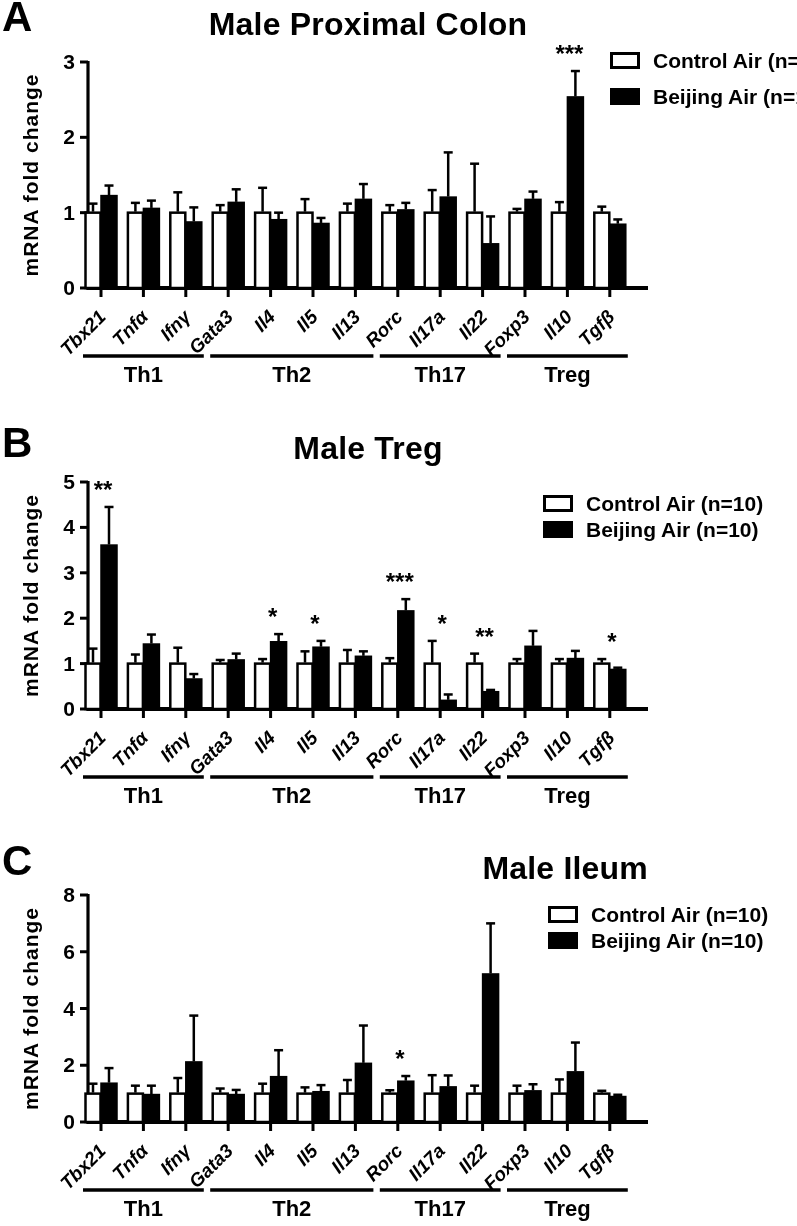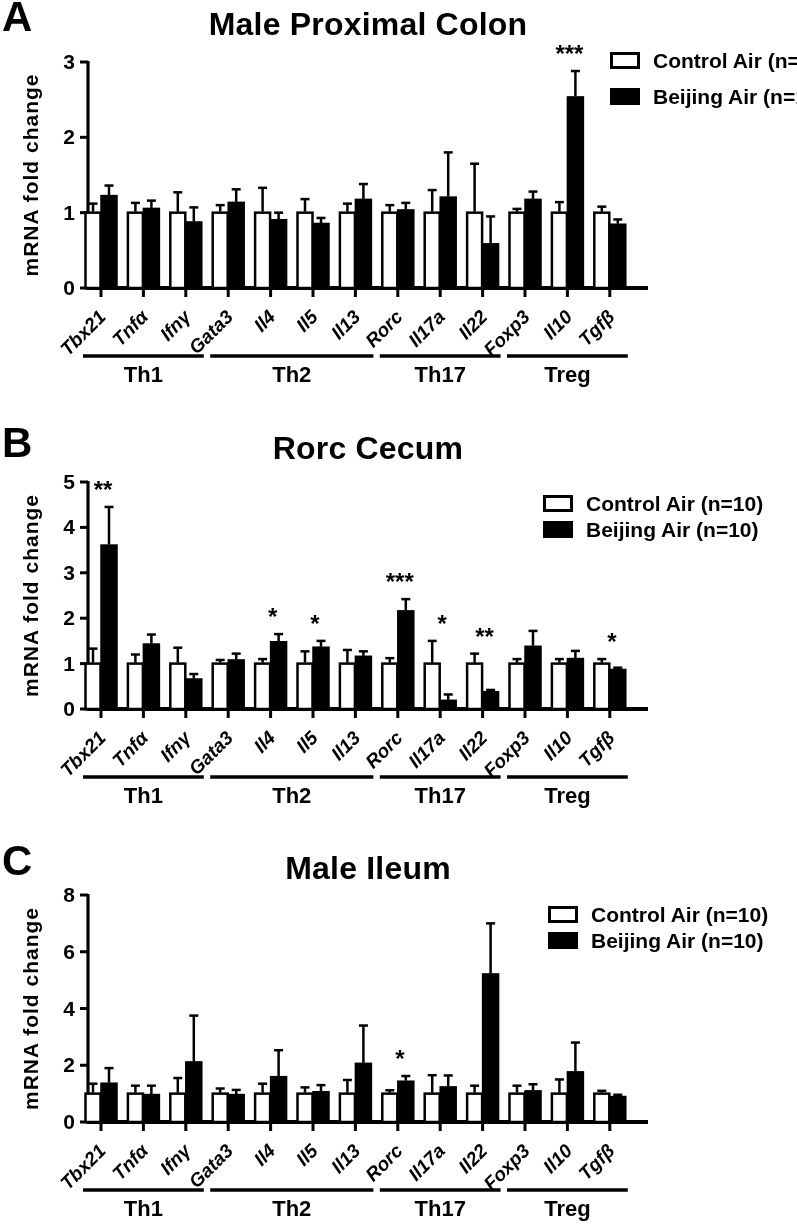--- a/index.html
+++ b/index.html
@@ -161,21 +161,21 @@
     </div>
     <div class="legend-row">
       <span class="swatch swatch-beijing"></span>
       <span>Beijing Air (n=10)</span>
     </div>
   </div>
 </section>
 
 <section class="panel" style="top:410px;height:410px;">
   <div class="panel-letter" style="top:12px;">B</div>
-  <div class="panel-title" style="top:20px;">Rorc Cecum</div>
+  <div class="panel-title" style="top:20px;">Male Treg</div>
   <svg class="plot-svg" width="797" height="410">
       <line x1="88" y1="71" x2="88" y2="299" stroke="#000" stroke-width="3.2"></line>
       <line x1="86.4" y1="299" x2="648" y2="299" stroke="#000" stroke-width="4"></line>
       <line x1="80" y1="299" x2="88" y2="299" stroke="#000" stroke-width="3"></line>
       <text x="75" y="306" text-anchor="end" class="ytick-label">0</text>
       <line x1="80" y1="253.6" x2="88" y2="253.6" stroke="#000" stroke-width="3"></line>
       <text x="75" y="260.6" text-anchor="end" class="ytick-label">1</text>
       <line x1="80" y1="208.2" x2="88" y2="208.2" stroke="#000" stroke-width="3"></line>
       <text x="75" y="215.2" text-anchor="end" class="ytick-label">2</text>
       <line x1="80" y1="162.8" x2="88" y2="162.8" stroke="#000" stroke-width="3"></line>
@@ -312,21 +312,21 @@
     </div>
     <div class="legend-row">
       <span class="swatch swatch-beijing"></span>
       <span>Beijing Air (n=10)</span>
     </div>
   </div>
 </section>
 
 <section class="panel" style="top:820px;height:406px;">
   <div class="panel-letter" style="top:20px;">C</div>
-  <div class="panel-title" style="top:30px;">Male Ileum</div>
+  <div class="panel-title" style="top:30px;text-align:right;">Male Ileum</div>
   <svg class="plot-svg" width="797" height="406">
       <line x1="88" y1="74" x2="88" y2="302" stroke="#000" stroke-width="3.2"></line>
       <line x1="86.4" y1="302" x2="648" y2="302" stroke="#000" stroke-width="4"></line>
       <line x1="80" y1="302" x2="88" y2="302" stroke="#000" stroke-width="3"></line>
       <text x="75" y="309" text-anchor="end" class="ytick-label">0</text>
       <line x1="80" y1="245.25" x2="88" y2="245.25" stroke="#000" stroke-width="3"></line>
       <text x="75" y="252.25" text-anchor="end" class="ytick-label">2</text>
       <line x1="80" y1="188.5" x2="88" y2="188.5" stroke="#000" stroke-width="3"></line>
       <text x="75" y="195.5" text-anchor="end" class="ytick-label">4</text>
       <line x1="80" y1="131.75" x2="88" y2="131.75" stroke="#000" stroke-width="3"></line>

